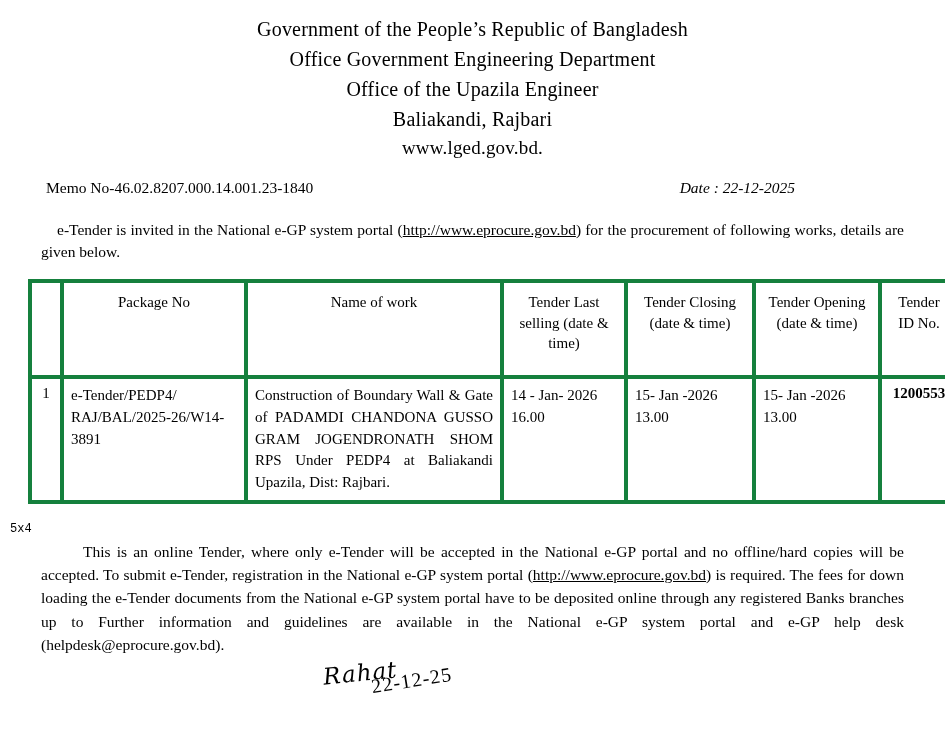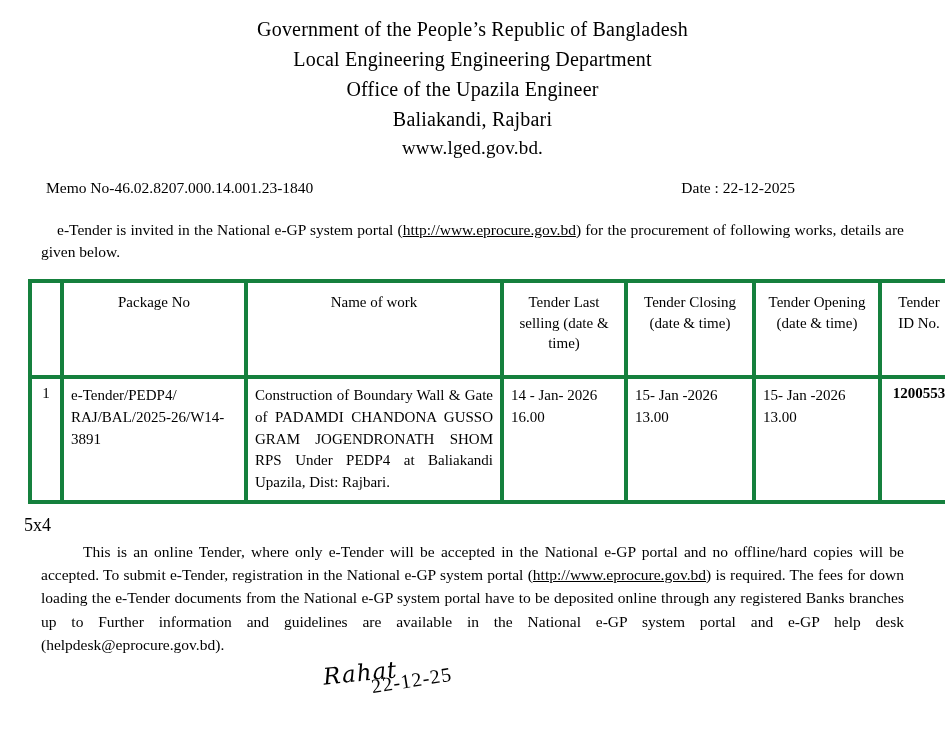--- a/index.html
+++ b/index.html
@@ -36,20 +36,21 @@
   .memo-row {
     display: flex;
     justify-content: space-between;
     align-items: center;
     margin-top: 16px;
     padding: 0 18px 0 18px;
     font-size: 15.5px;
   }
   .memo-date {
     padding-right: 104px;
+    font-style: italic;
   }
   .title-block {
     text-align: center;
     margin-top: 22px;
     line-height: 1.55;
   }
   .title-line {
     font-size: 17.5px;
     font-weight: bold;
     text-decoration: underline;
@@ -140,38 +141,38 @@
     font-size: 20px;
     transform: rotate(-9deg);
     display: inline-block;
     position: relative;
     left: -30px;
     top: 6px;
     letter-spacing: 1px;
   }
   .corner-note {
     position: absolute;
-    left: 24px;
+    left: 10px;
     bottom: 6px;
-    font-size: 18px;
-    font-family: Liberation Serif, serif;
+    font-size: 12px;
+    font-family: Liberation Mono, monospace;
   }
   .sig-wrap {
     position: relative;
     height: 42px;
   }
 </style>
 </head>
 <body>
 
 <div class="page">
 
   <div class="header">
     <div class="header-line">Government of the People’s Republic of Bangladesh</div>
-    <div class="header-line">Local Engineering Engineering Department</div>
+    <div class="header-line">Office Government Engineering Department</div>
     <div class="header-line">Office of the Upazila Engineer</div>
     <div class="header-line">Baliakandi, Rajbari</div>
     <div class="header-line small">www.lged.gov.bd.</div>
   </div>
 
   <div class="memo-row">
     <div>Memo No-46.02.8207.000.14.001.23-1840</div>
     <div class="memo-date">Date : 22-12-2025</div>
   </div>
 

